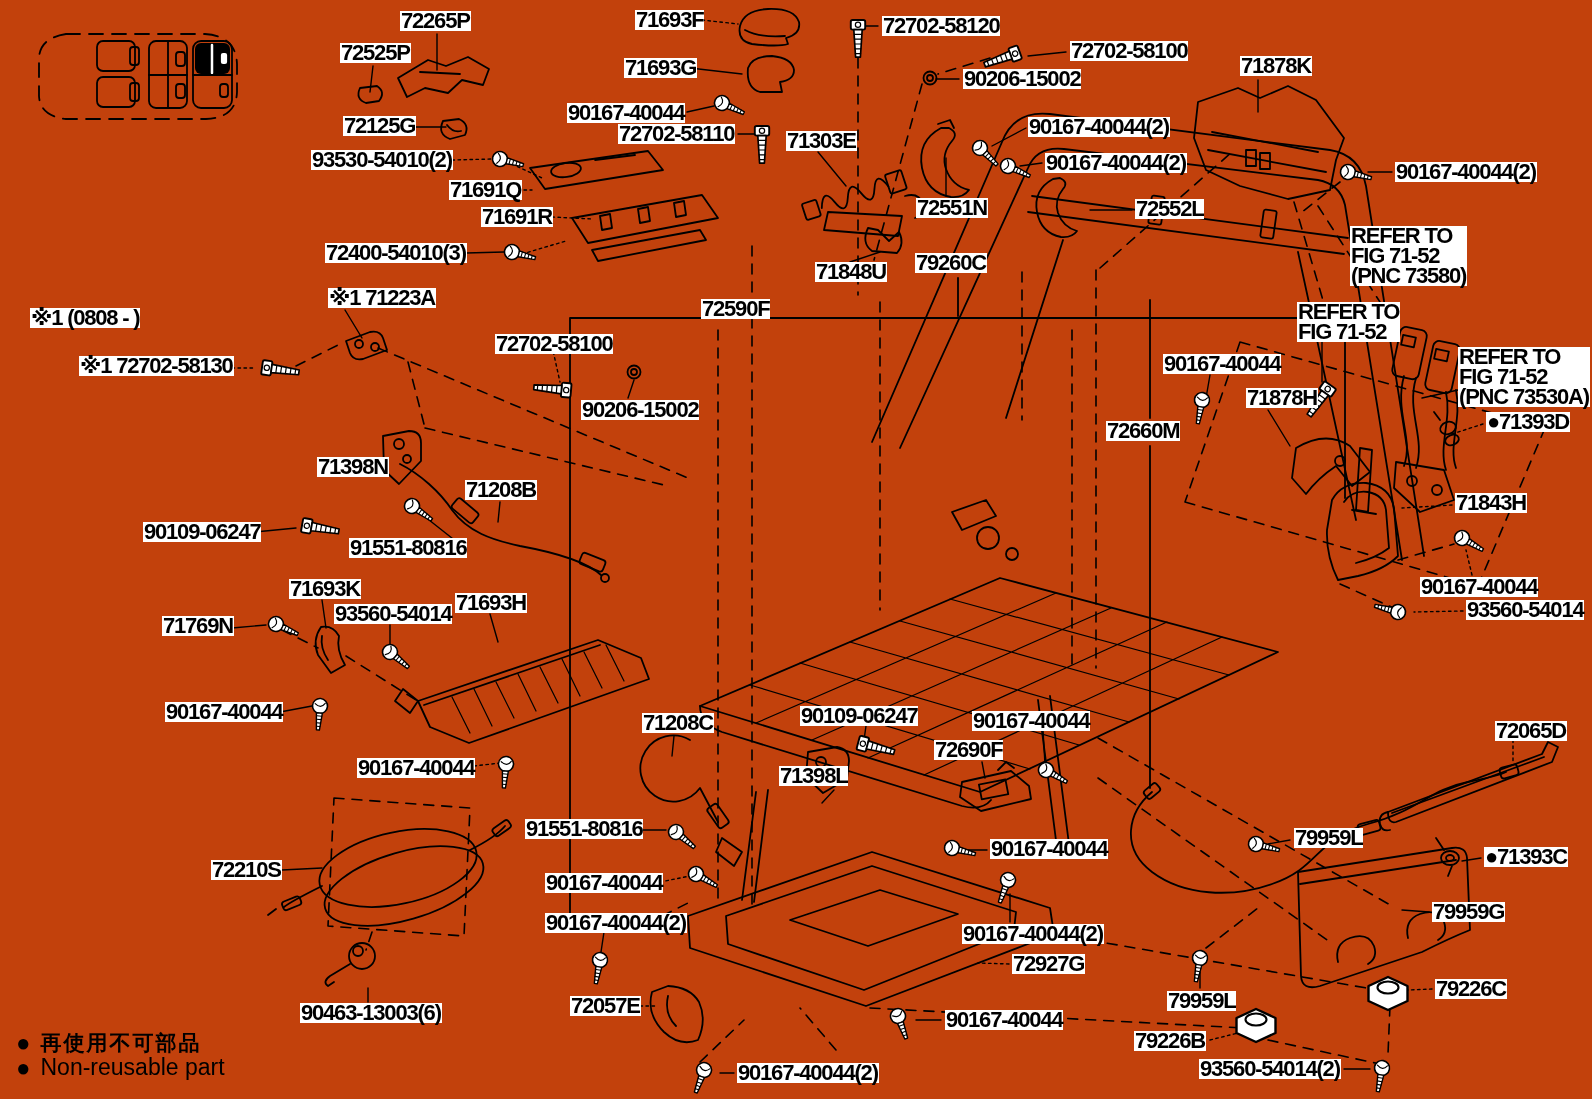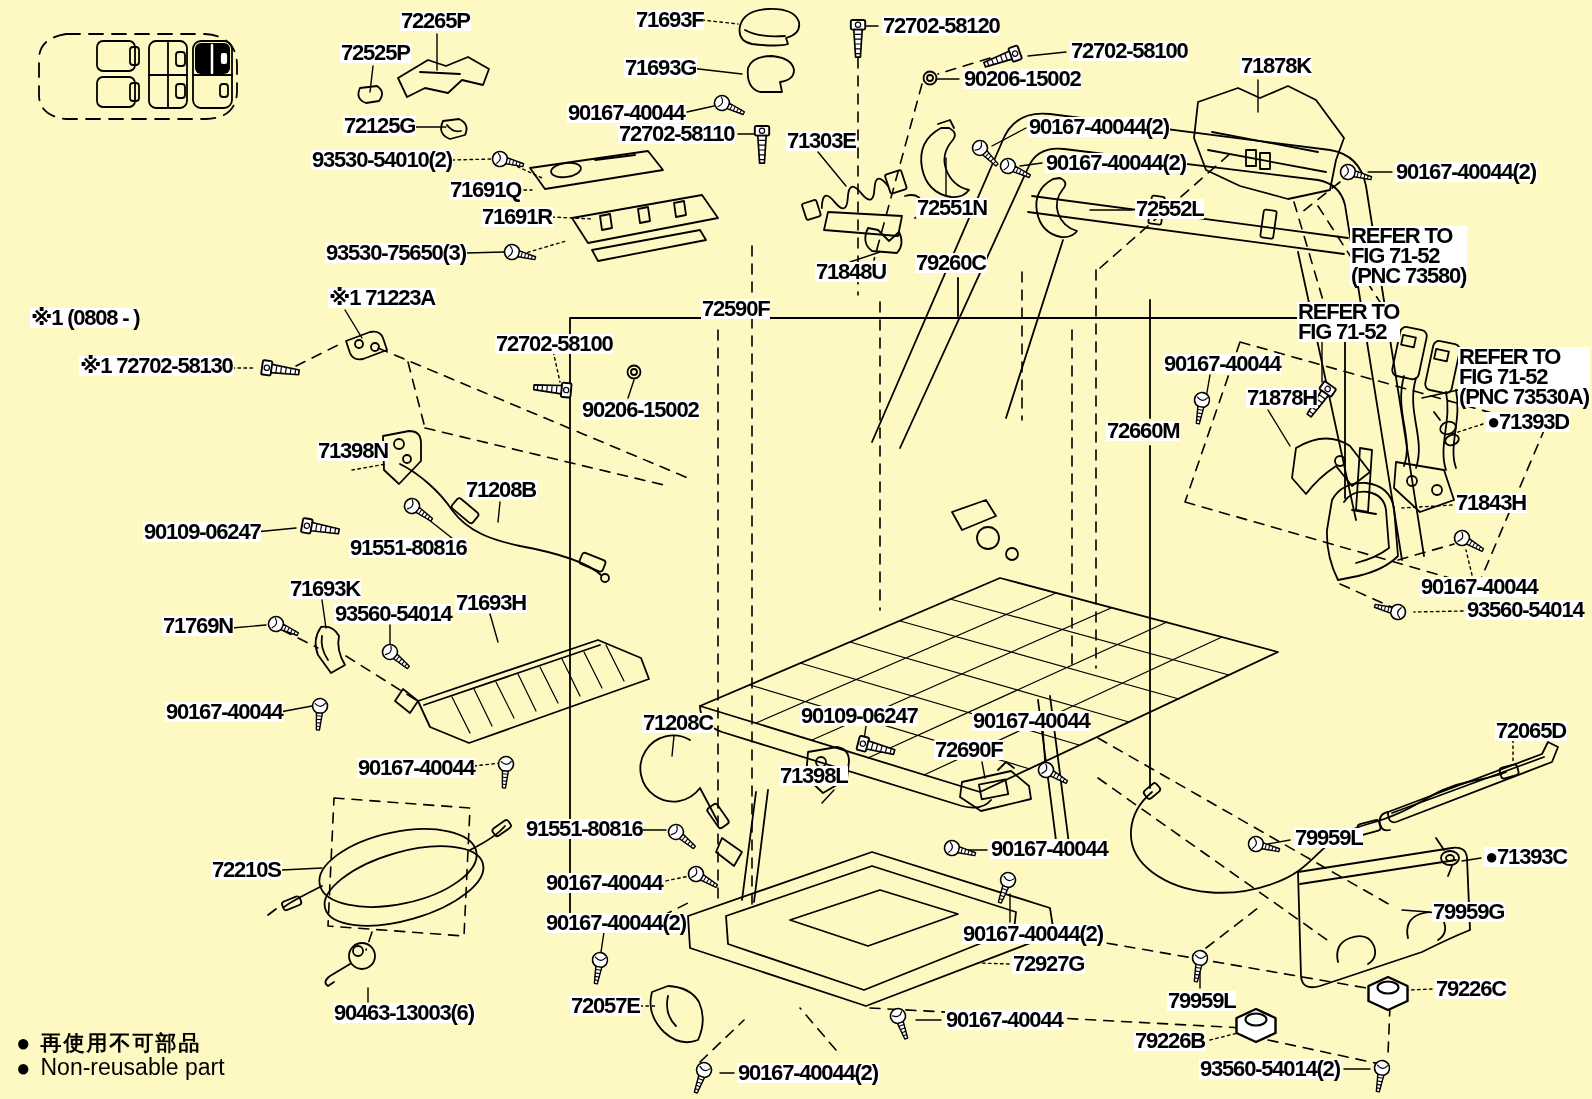--- a/index.html
+++ b/index.html
@@ -1,16 +1,16 @@
 <!DOCTYPE html>
 <html><head>
 <meta charset="utf-8">
 <style>
   html,body{margin:0;padding:0;background:#fff;}
-  .stage{position:relative;width:1592px;height:1099px;background:#fef9c3;overflow:hidden;
+  .stage{position:relative;width:1592px;height:1099px;background:#c2410c;overflow:hidden;
          font-family:"Liberation Sans","DejaVu Sans",sans-serif;color:#000;}
   .stage svg{position:absolute;left:0;top:0;}
   #labels{position:absolute;left:0;top:0;width:100%;height:100%;}
   .lbl{position:absolute;font:700 22px/20px "Liberation Sans","DejaVu Sans",sans-serif;
        letter-spacing:-1.2px;white-space:pre-line;background:#fff;padding:0 1px;color:#000;}
   .legend{position:absolute;left:16px;top:1030px;}
   .legend-row{display:flex;align-items:center;gap:10px;height:25px;}
   .legend-bullet{font-size:24px;line-height:24px;}
   .legend-jp{font:700 21px "Liberation Sans","DejaVu Sans",sans-serif;letter-spacing:2px;}
   .legend-en{font:400 23px "Liberation Sans","DejaVu Sans",sans-serif;}
@@ -319,39 +319,39 @@
       <div class="lbl" style="left: 1045px; top: 153px;">90167-40044(2)</div>
       <div class="lbl" style="left: 311px; top: 150px;">93530-54010(2)</div>
       <div class="lbl" style="left: 1395px; top: 162px;">90167-40044(2)</div>
       <div class="lbl" style="left: 422px; top: 180px; margin-left: 27px;">71691Q</div>
       <div class="lbl" style="left: 916px; top: 198px;">72551N</div>
       <div class="lbl" style="left: 1135px; top: 199px;">72552L</div>
       <div class="lbl" style="left: 481px; top: 207px;">71691R</div>
       <div class="lbl" style="left: 1350px; top: 226px;">REFER TO
 FIG 71-52
 (PNC 73580)</div>
-      <div class="lbl" style="left: 325px; top: 243px;">93530-75650(3)</div>
+      <div class="lbl" style="left: 325px; top: 243px;">72400-54010(3)</div>
       <div class="lbl" style="left: 815px; top: 262px;">71848U</div>
       <div class="lbl" style="left: 915px; top: 253px;">79260C</div>
       <div class="lbl" style="left: 701px; top: 299px;">72590F</div>
       <div class="lbl" style="left: 293px; top: 288px; margin-left: 35px;">※1 71223A</div>
       <div class="lbl" style="left: 30px; top: 308px;">※1 (0808 -       )</div>
       <div class="lbl" style="left: 1297px; top: 302px;">REFER TO
 FIG 71-52</div>
       <div class="lbl" style="left: 1163px; top: 354px;">90167-40044</div>
       <div class="lbl" style="left: 79px; top: 356px;">※1 72702-58130</div>
       <div class="lbl" style="left: 1458px; top: 347px;">REFER TO
 FIG 71-52
 (PNC 73530A)</div>
       <div class="lbl" style="left: 1246px; top: 388px;">71878H</div>
       <div class="lbl" style="left: 495px; top: 334px;">72702-58100</div>
       <div class="lbl" style="left: 581px; top: 400px;">90206-15002</div>
       <div class="lbl" style="left: 1486px; top: 412px;">●71393D</div>
       <div class="lbl" style="left: 1106px; top: 421px;">72660M</div>
-      <div class="lbl" style="left: 317px; top: 441px;">71398N</div>
+      <div class="lbl" style="left: 317px; top: 457px;">71398N</div>
       <div class="lbl" style="left: 465px; top: 480px;">71208B</div>
       <div class="lbl" style="left: 143px; top: 522px;">90109-06247</div>
       <div class="lbl" style="left: 1455px; top: 493px;">71843H</div>
       <div class="lbl" style="left: 349px; top: 538px;">91551-80816</div>
       <div class="lbl" style="left: 1420px; top: 577px;">90167-40044</div>
       <div class="lbl" style="left: 1466px; top: 600px;">93560-54014</div>
       <div class="lbl" style="left: 289px; top: 579px;">71693K</div>
       <div class="lbl" style="left: 334px; top: 604px;">93560-54014</div>
       <div class="lbl" style="left: 455px; top: 593px;">71693H</div>
       <div class="lbl" style="left: 162px; top: 616px;">71769N</div>
@@ -371,21 +371,21 @@
       <div class="lbl" style="left: 545px; top: 873px;">90167-40044</div>
       <div class="lbl" style="left: 1432px; top: 902px;">79959G</div>
       <div class="lbl" style="left: 545px; top: 913px;">90167-40044(2)</div>
       <div class="lbl" style="left: 962px; top: 924px;">90167-40044(2)</div>
       <div class="lbl" style="left: 1012px; top: 954px;">72927G</div>
       <div class="lbl" style="left: 1167px; top: 991px;">79959L</div>
       <div class="lbl" style="left: 1435px; top: 979px;">79226C</div>
       <div class="lbl" style="left: 945px; top: 1010px;">90167-40044</div>
       <div class="lbl" style="left: 570px; top: 996px;">72057E</div>
       <div class="lbl" style="left: 1134px; top: 1031px;">79226B</div>
-      <div class="lbl" style="left: 300px; top: 1003px; margin-left: 33px;">90463-13003(6)</div>
+      <div class="lbl" style="left: 300px; top: 1003px;">90463-13003(6)</div>
       <div class="lbl" style="left: 1199px; top: 1059px;">93560-54014(2)</div>
       <div class="lbl" style="left: 737px; top: 1063px;">90167-40044(2)</div>
     </div>
 
 <div class="legend">
   <div class="legend-row">
     <span class="legend-bullet">●</span>
     <span class="legend-jp">再使用不可部品</span>
   </div>
   <div class="legend-row">

